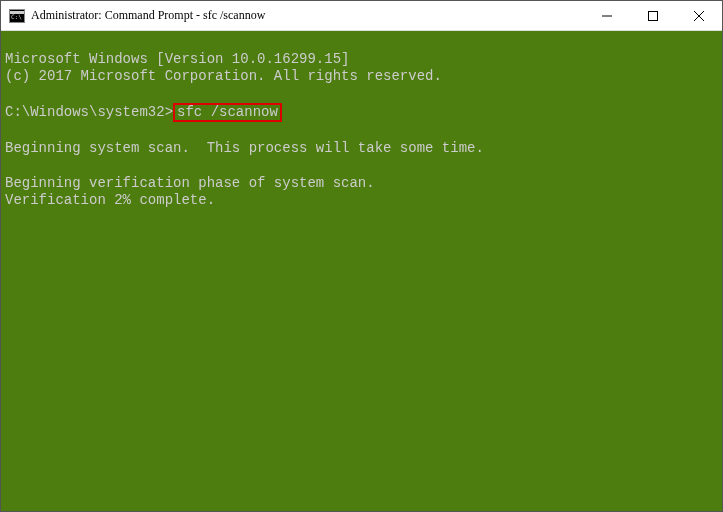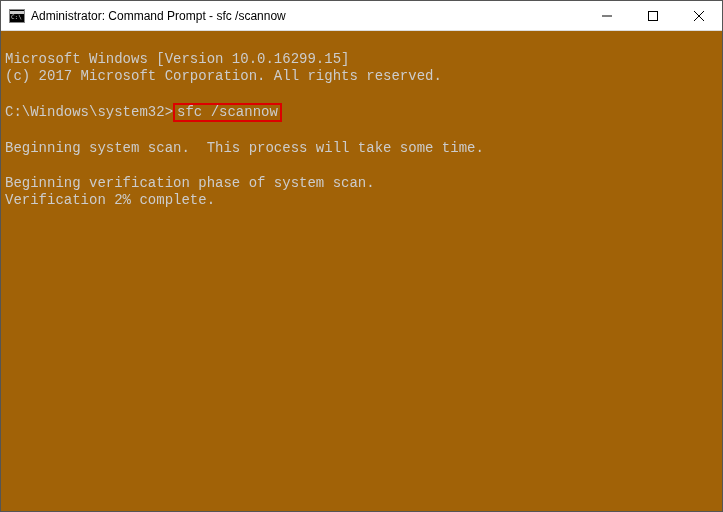--- a/index.html
+++ b/index.html
@@ -41,36 +41,37 @@
       left: 1px;
       color: #ccc;
       font-size: 6px;
       font-family: monospace;
       line-height: 1;
     }
     .titlebar-title {
       font-size: 12px;
       color: #000;
       flex: 1;
+      font-family: Liberation Serif, serif;
     }
     .window-controls {
       display: flex;
       height: 100%;
     }
     .window-btn {
       width: 46px;
       height: 100%;
       display: flex;
       align-items: center;
       justify-content: center;
       cursor: pointer;
     }
     .window-btn svg { width: 10px; height: 10px; }
     .terminal {
-      background: #a16207;
+      background: #4d7c0f;
       color: #ccc;
       font-family: Consolas, "Courier New", monospace;
       font-size: 14px;
       line-height: 1.25;
       padding: 2px 4px;
       height: calc(100% - 30px);
       white-space: pre;
       overflow: hidden;
     }
     .highlight-box {

